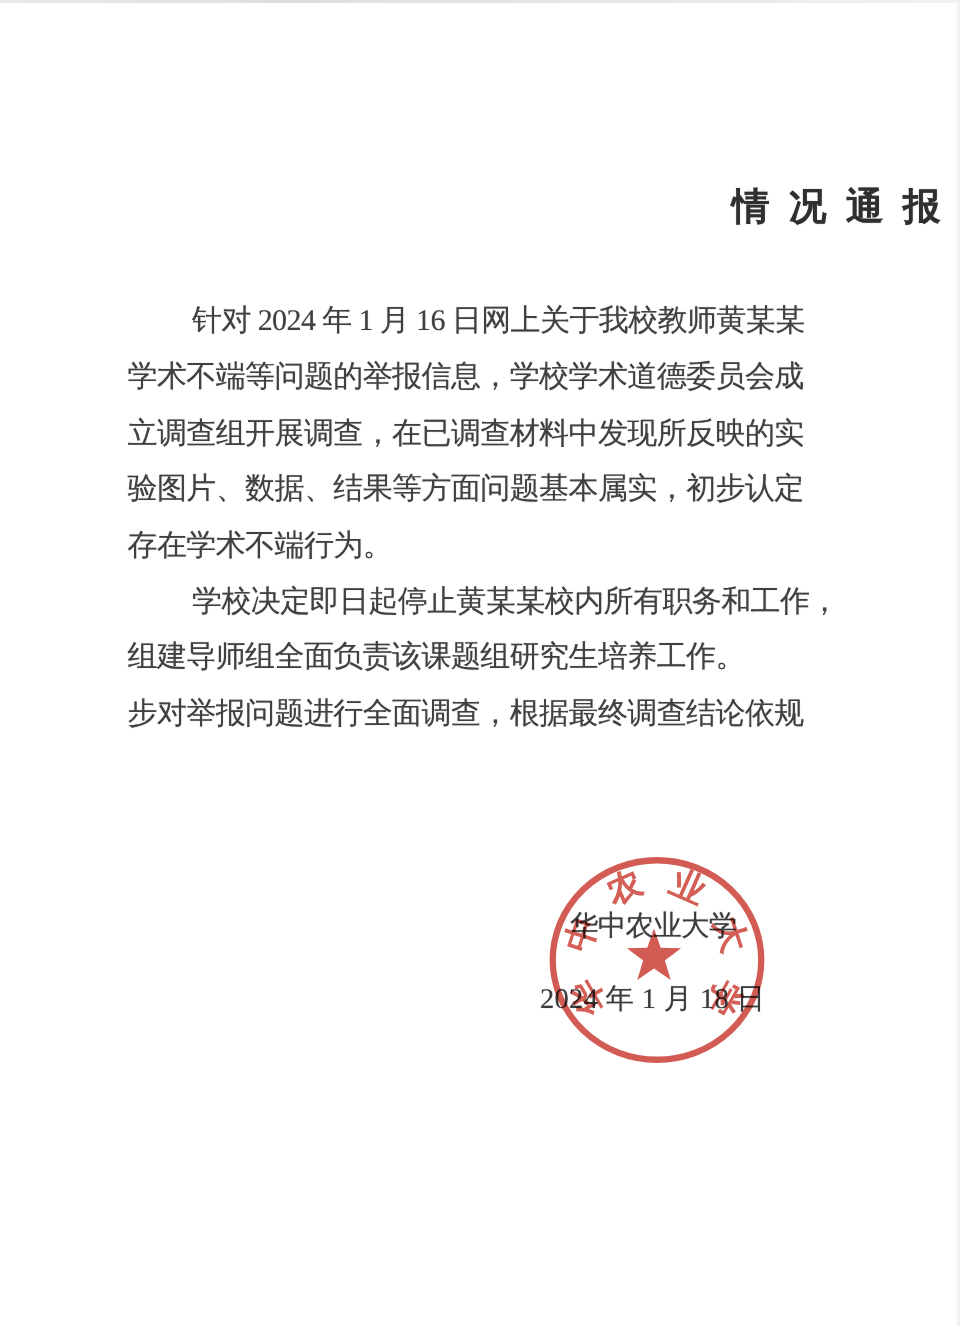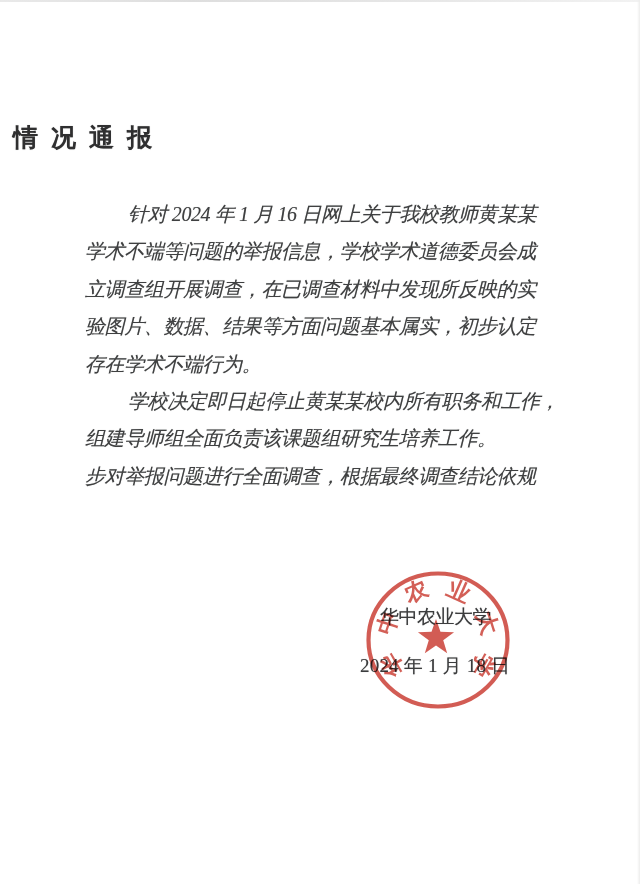--- a/index.html
+++ b/index.html
@@ -23,37 +23,36 @@
     position: absolute;
     top: 0; right: 0; bottom: 0;
     width: 3px;
     background: linear-gradient(to left, #ededec, rgba(255,255,255,0));
   }
   .doc-title {
     position: absolute;
     top: 121px;
     left: 0;
     width: 100%;
-    text-align: left;
+    text-align: right;
     font-size: 25px;
     font-weight: bold;
     color: #2f2f30;
     letter-spacing: 13px;
     padding-left: 13px; 
     text-shadow: 0 0 0.7px rgba(47,47,48,0.55);
   }
   .doc-body {
     position: absolute;
     top: 196px;
     left: 85px;
     width: 470px;
     font-size: 20px;
     color: #3f4041;
     text-shadow: 0 0 0.7px rgba(63,64,65,0.45);
-    font-style: italic;
   }
   .line {
     height: 37.4px;
     line-height: 37.4px;
     white-space: nowrap;
     letter-spacing: -0.4px;
   }
   .line.indent { padding-left: 43px; }
   .signature-org {
     position: absolute;

